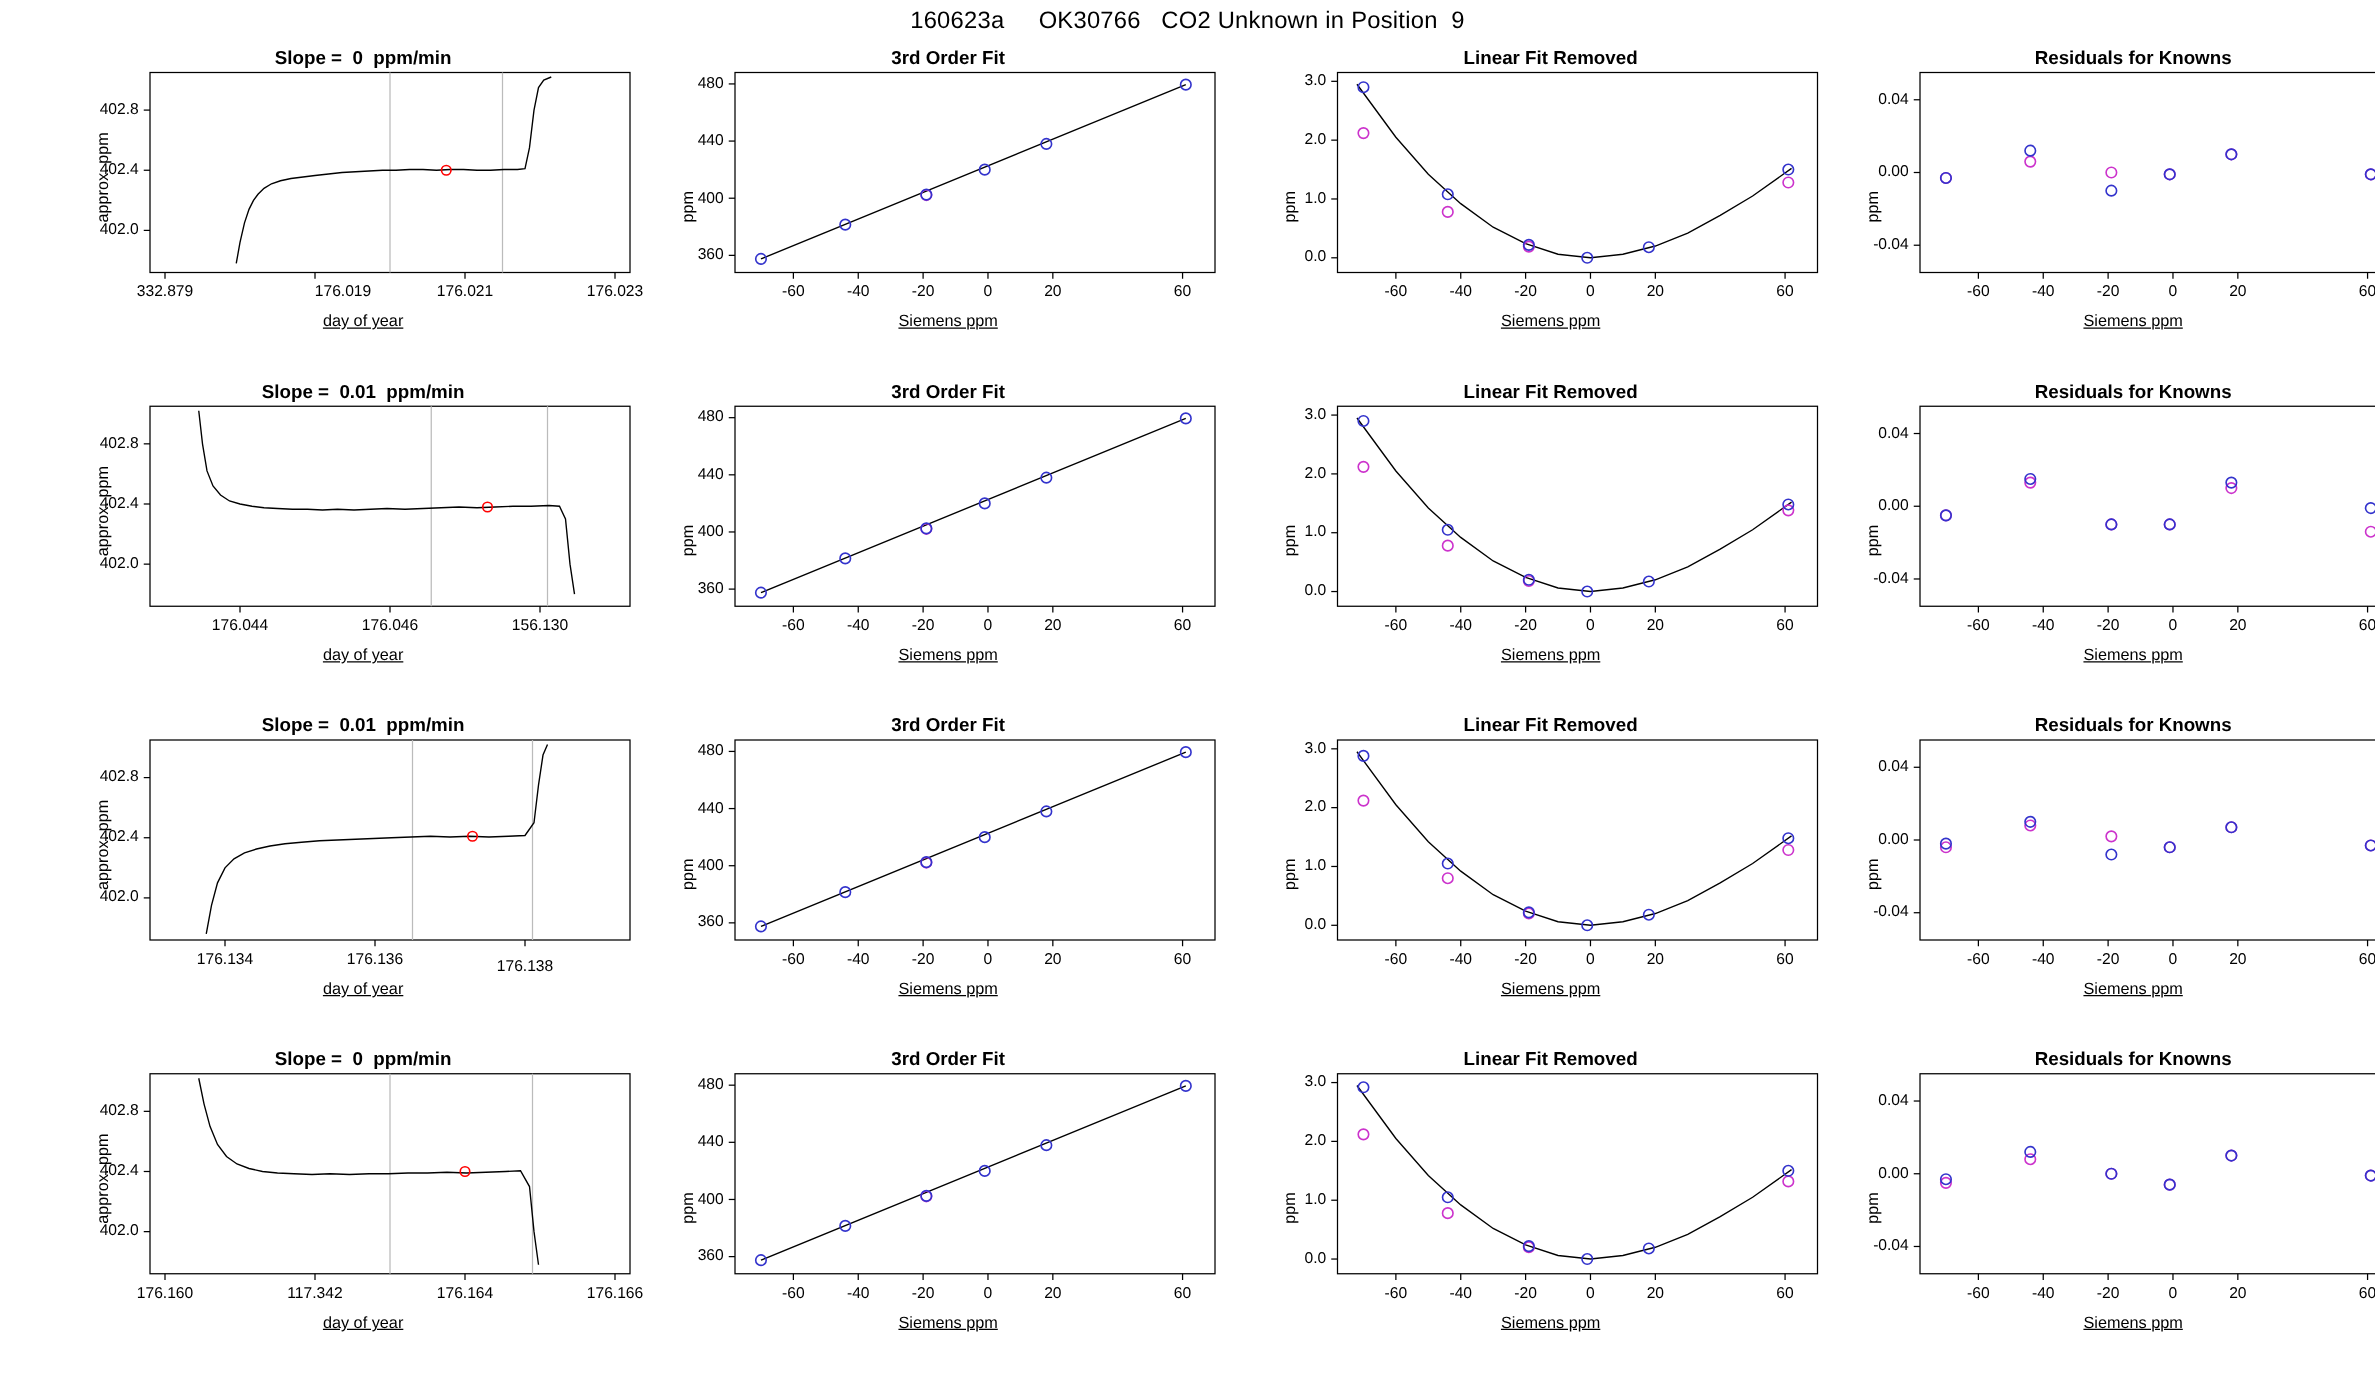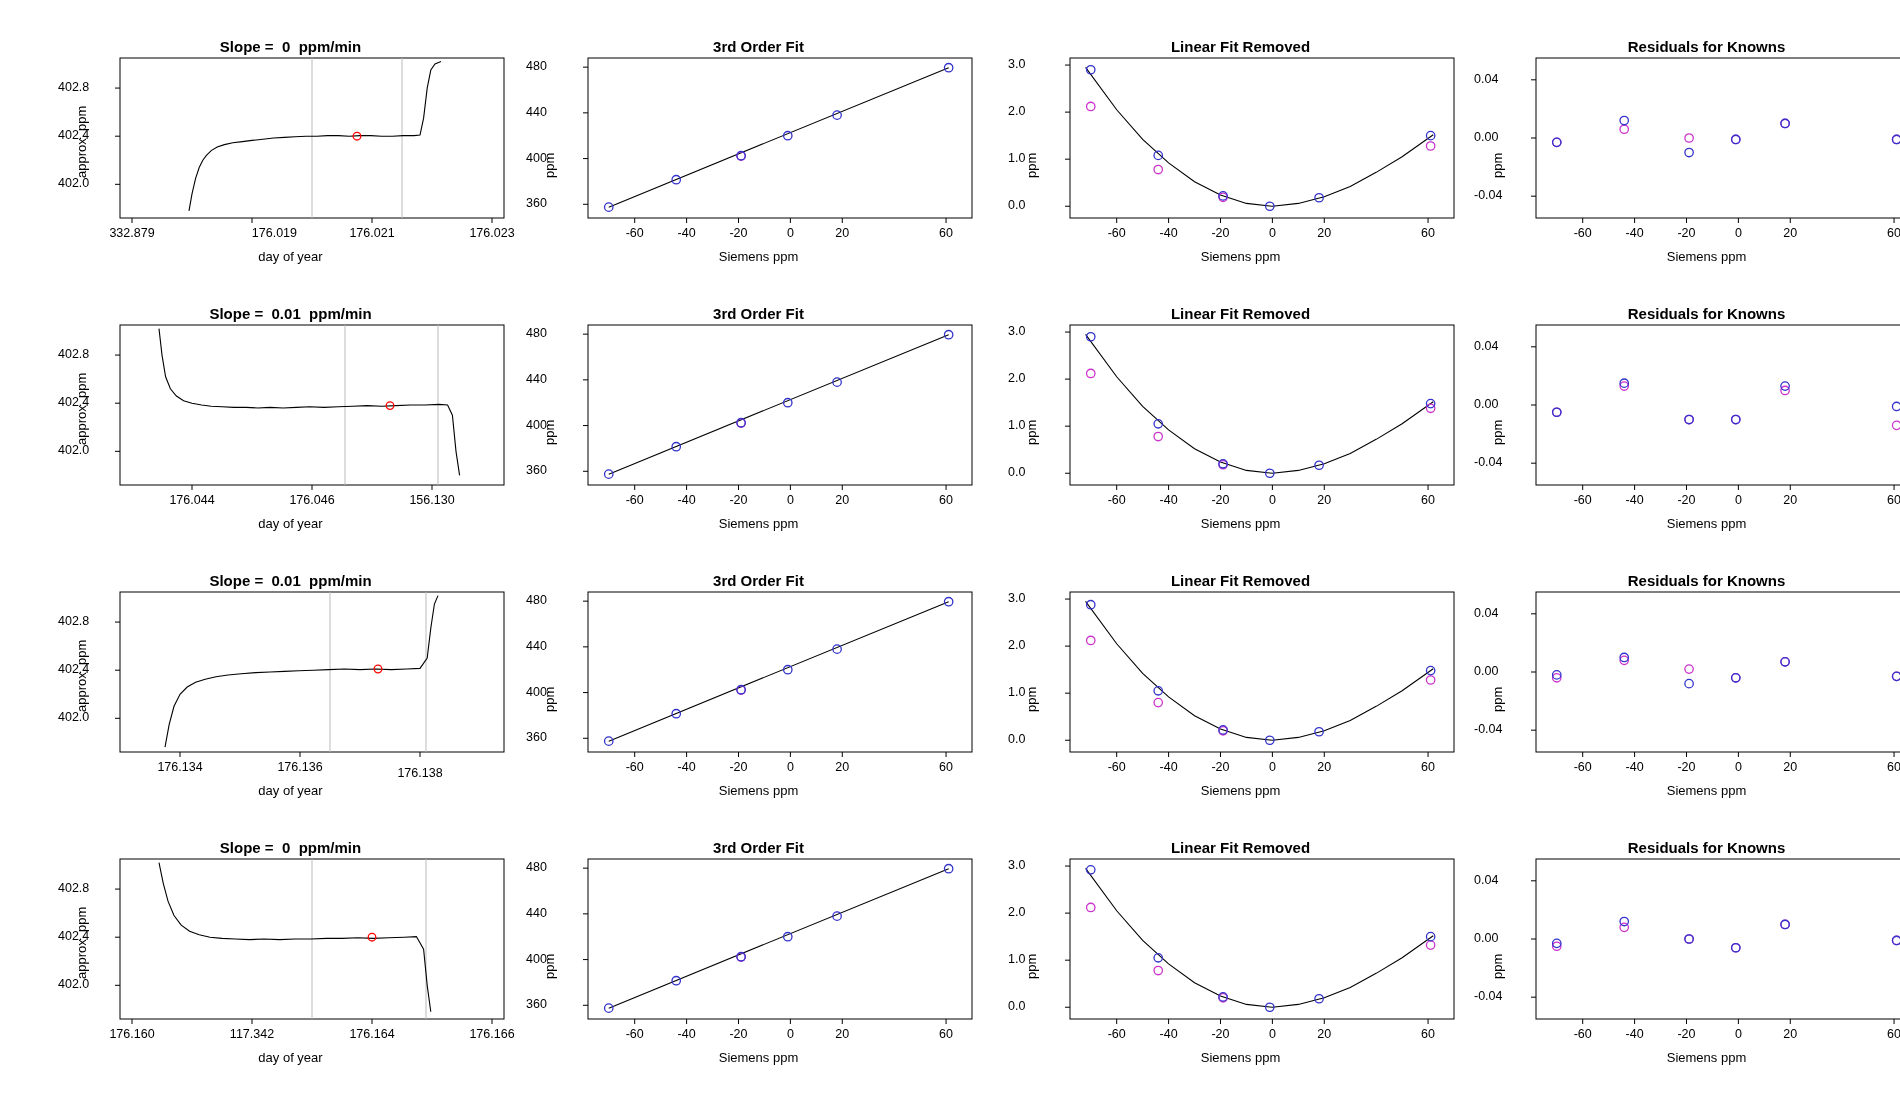--- a/index.html
+++ b/index.html
@@ -62,48 +62,51 @@
     font-size: 15px;
     font-weight: bold;
     white-space: pre;
   }
   .xlab {
     position: absolute;
     width: 100%;
     left: 0;
     text-align: center;
     font-size: 13px;
+    text-decoration: underline;
   }
   .ylab {
     position: absolute;
     font-size: 13px;
     transform-origin: 0 0;
     transform: rotate(-90deg);
     white-space: nowrap;
   }
   .tick-x {
     position: absolute;
     font-size: 12.5px;
     text-align: center;
     white-space: nowrap;
   }
   .tick-y {
     position: absolute;
     font-size: 12.5px;
+    text-align: right;
     white-space: nowrap;
   }
   svg.plot {
     position: absolute;
     overflow: visible;
   }
 </style>
 </head>
 <body>
 
 <div id="page">
+  <div class="main-title">160623a     OK30766   CO2 Unknown in Position  9</div>
   <div class="grid">
       <div class="row">
         <div class="cell c0">
           <div class="panel-title">Slope =  0  ppm/min</div>
           <svg class="plot" width="465" height="267" style="left: 0px; top: 0px;">
             <rect x="62" y="28" width="384" height="160" fill="none" stroke="#000" stroke-width="1"></rect>
             <line x1="254.00000000085265" x2="254.00000000085265" y1="28" y2="188" stroke="#bbbbbb" stroke-width="1"></line>
             <line x1="344.0000000002398" x2="344.0000000002398" y1="28" y2="188" stroke="#bbbbbb" stroke-width="1"></line>
             <polyline points="131.00,180.78 134.00,163.94 137.60,148.30 141.20,137.47 144.80,130.26 148.40,125.44 153.20,120.63 159.20,117.02 166.40,114.62 174.80,112.81 184.40,111.61 194.00,110.41 204.80,109.20 215.60,108.00 226.40,107.40 237.20,106.80 248.00,106.20 258.80,106.20 269.60,105.59 280.40,105.59 291.20,106.20 302.00,105.59 312.80,105.59 323.60,106.20 334.40,106.20 345.20,105.59 356.00,105.59 362.00,104.99 365.60,88.15 369.20,58.08 372.80,40.03 377.00,34.02 383.00,31.61" fill="none" stroke="#000000" stroke-width="1.1"></polyline>
             <circle cx="298.9999999996936" cy="106.19548872180954" r="3.8" fill="none" stroke="#ff0000" stroke-width="1.3"></circle>

